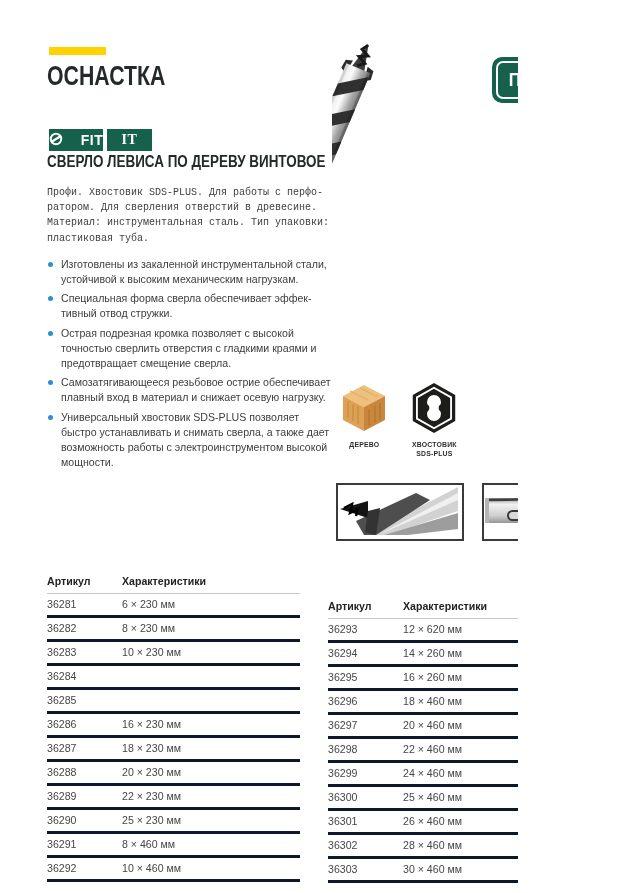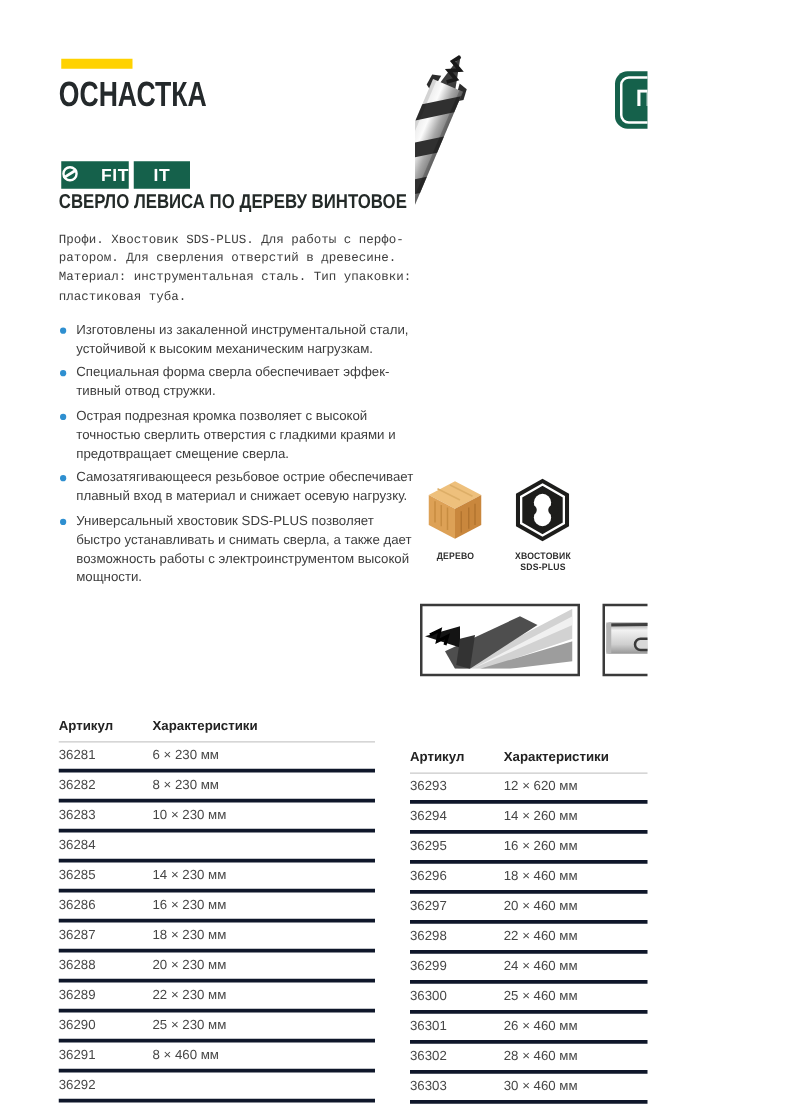--- a/index.html
+++ b/index.html
@@ -7,21 +7,21 @@
   #page{position:relative;width:518px;height:893px;background:#fff;overflow:hidden;}
 
   .accent-bar{position:absolute;left:49px;top:47px;width:57px;height:8px;background:#ffd200;}
   .section-title{position:absolute;left:47px;top:60px;font-size:28px;font-weight:bold;color:#24292b;
     transform:scaleX(0.76);transform-origin:left top;letter-spacing:0px;white-space:nowrap;}
 
   .brand-row{position:absolute;left:49px;top:129px;display:flex;gap:4px;}
   .brand-box{background:#15614b;color:#fff;height:22px;display:flex;align-items:center;justify-content:center;
     font-weight:bold;font-size:14px;letter-spacing:0.5px;}
   .brand-box.fit{width:54px;gap:18px;}
-  .brand-box.it{width:45px;}
+  .brand-box.it{width:45px;font-family:Liberation Serif, serif;}
 
   .left-col{position:absolute;left:47px;top:153px;width:286px;}
   .product-title{font-size:16px;font-weight:bold;color:#232a28;transform:scaleX(0.84);transform-origin:left top;
     white-space:nowrap;margin:0;}
   .description{margin:14px 0 0 0;font-size:10px;line-height:15.2px;color:#3d3d3d;hyphens:manual;font-family:Liberation Mono, monospace;}
   ul.features{margin:11px 0 0 0;padding:0;list-style:none;}
   ul.features li{position:relative;padding-left:14px;font-size:10.6px;line-height:15.2px;margin-bottom:4px;hyphens:manual;}
   ul.features li .dot{position:absolute;left:1px;top:5px;width:5px;height:5px;border-radius:50%;background:#2e8fd0;}
 
   .badge{position:absolute;left:492px;top:57px;width:98px;height:46px;background:#15614b;border-radius:10px;}
@@ -231,21 +231,20 @@
         <span class="c-art">36283</span>
         <span class="c-spec">10 × 230 мм</span>
       </div>
 
       <div class="trow">
         <span class="c-art">36284</span>
       </div>
 
       <div class="trow">
         <span class="c-art">36285</span>
-        <span class="c-spec">14 × 230 мм</span>
       </div>
 
       <div class="trow">
         <span class="c-art">36286</span>
         <span class="c-spec">16 × 230 мм</span>
       </div>
 
       <div class="trow">
         <span class="c-art">36287</span>
         <span class="c-spec">18 × 230 мм</span>
@@ -266,20 +265,21 @@
         <span class="c-spec">25 × 230 мм</span>
       </div>
 
       <div class="trow">
         <span class="c-art">36291</span>
         <span class="c-spec">8 × 460 мм</span>
       </div>
 
       <div class="trow">
         <span class="c-art">36292</span>
+        <span class="c-spec">10 × 460 мм</span>
       </div>
     </div>
 
   <div class="spec-table right">
     <div class="thead">
       <span class="c-art">Артикул</span>
       <span class="c-spec">Характеристики</span>
     </div>
 
       <div class="trow">

